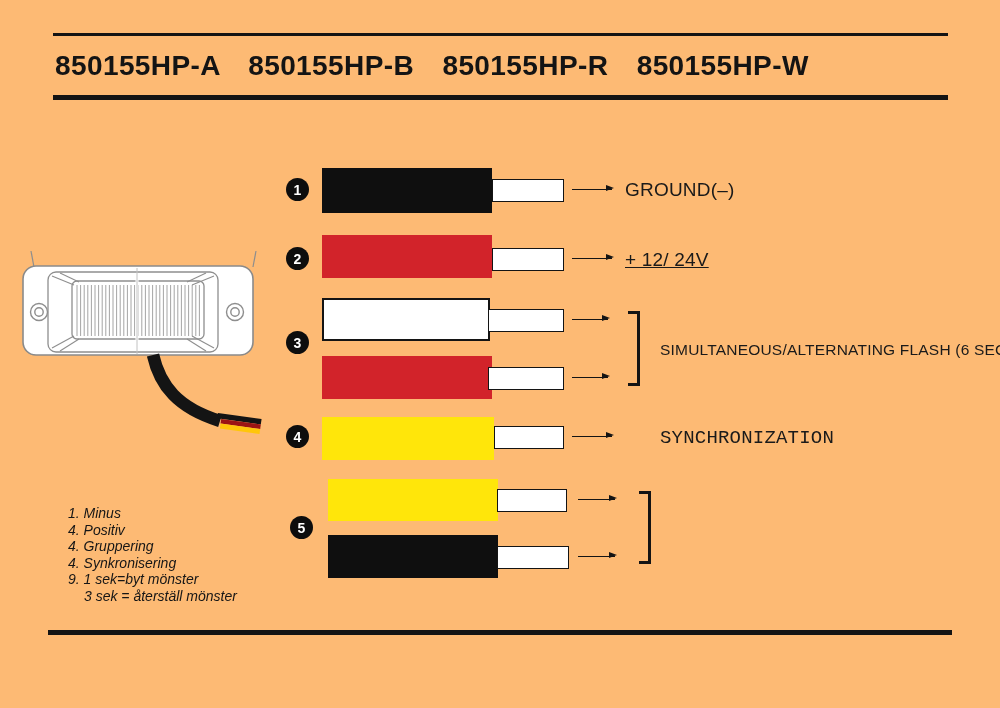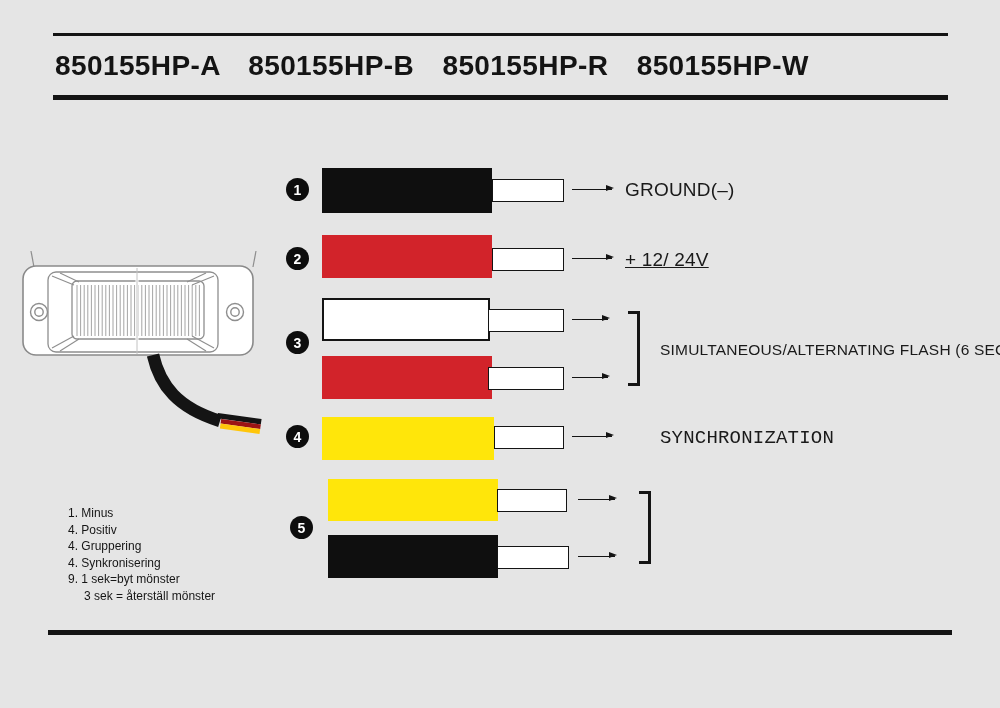--- a/index.html
+++ b/index.html
@@ -1,17 +1,17 @@
 <!DOCTYPE html>
 <html><head>
 <meta charset="utf-8">
 <style>
   html,body{margin:0;padding:0;}
   .page{
-    position:relative; width:1000px; height:708px; background:#e5e5e5;
+    position:relative; width:1000px; height:708px; background:#fdba74;
     font-family:"Liberation Sans", sans-serif; color:#101010; overflow:hidden;
   }
   .rule{position:absolute; background:#141414;}
   .rule-top{left:53px; top:33px; width:895px; height:3px;}
   .rule-title-bottom{left:53px; top:95px; width:895px; height:5px;}
   .rule-bottom{left:48px; top:630px; width:904px; height:5px;}
 
   .title{
     position:absolute; left:55px; top:50px; margin:0;
     font-size:28px; font-weight:bold; letter-spacing:0.4px;
@@ -74,21 +74,21 @@
     position:absolute; font-size:19px; letter-spacing:0.2px; white-space:pre;
     transform:translateY(-50%); color:#1a1a1a;
   }
   .label-1{left:625px; top:190px;}
   .label-2{left:625px; top:260px;text-decoration:underline;}
   .label-3{left:660px; top:350px; font-size:15.5px;}
   .label-4{left:660px; top:438px;font-family:Liberation Mono, monospace;}
   .label-5{left:678px; top:531px; line-height:19px;}
 
   
-  .legend{position:absolute; left:68px; top:505px; font-size:12px; line-height:16.5px; color:#161616;}
+  .legend{position:absolute; left:68px; top:505px; font-size:14px; line-height:16.5px; color:#161616;font-style:italic;}
   .legend .legend-item{white-space:pre;}
   .legend .legend-item:last-child{padding-left:16px;}
 
   .device{position:absolute; left:10px; top:248px;}
 </style>
 </head>
 <body>
 
 <div class="page">
 

